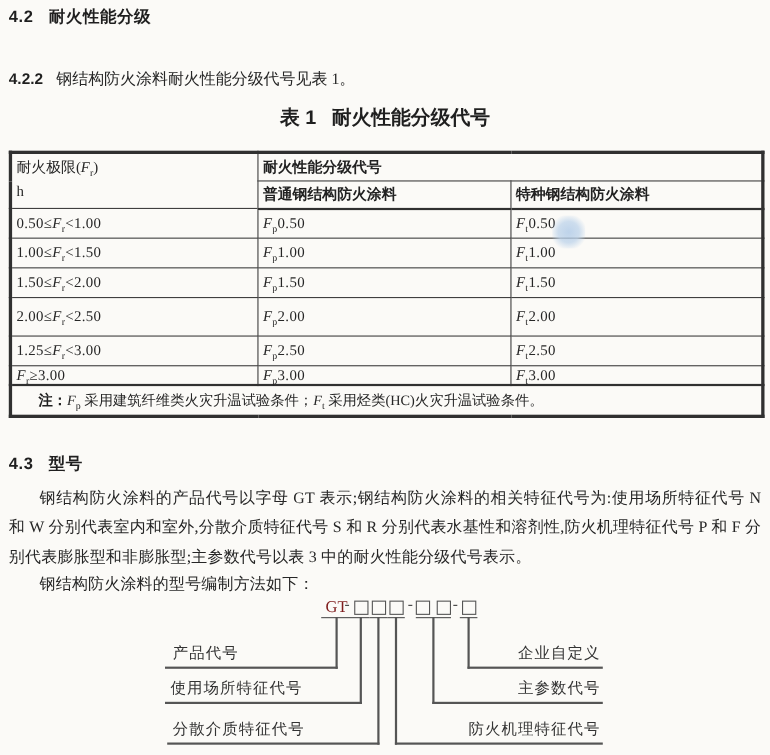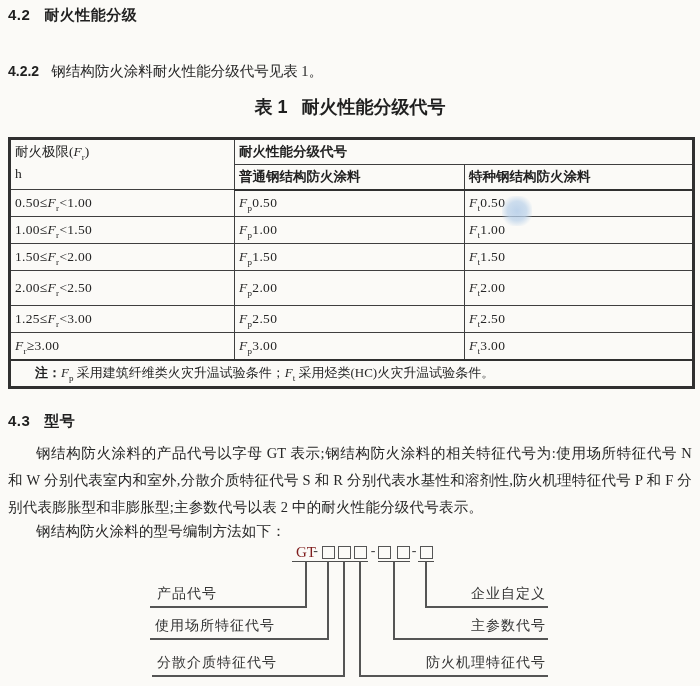--- a/index.html
+++ b/index.html
@@ -120,40 +120,40 @@
       <tr style="height:35px">
         <td class="vnum"><span>2.00≤</span><i class="fsym">F</i><sub class="fsub">r</sub><span>&lt;2.50</span></td>
         <td class="vnum"><i class="fsym">F</i><sub class="fsub">p</sub><span>2.00</span></td>
         <td class="vnum"><i class="fsym">F</i><sub class="fsub">t</sub><span>2.00</span></td>
       </tr>
       <tr style="height:27px">
         <td class="vnum"><span>1.25≤</span><i class="fsym">F</i><sub class="fsub">r</sub><span>&lt;3.00</span></td>
         <td class="vnum"><i class="fsym">F</i><sub class="fsub">p</sub><span>2.50</span></td>
         <td class="vnum"><i class="fsym">F</i><sub class="fsub">t</sub><span>2.50</span></td>
       </tr>
-      <tr style="height:27px">
+      <tr style="height:17px">
         <td class="vnum"><span></span><i class="fsym">F</i><sub class="fsub">r</sub><span>≥3.00</span></td>
         <td class="vnum"><i class="fsym">F</i><sub class="fsub">p</sub><span>3.00</span></td>
         <td class="vnum"><i class="fsym">F</i><sub class="fsub">t</sub><span>3.00</span></td>
       </tr>
       <tr class="note-row" style="height:28px">
         <td colspan="3">
           <span class="hei" style="font-size:13px">注：</span><i class="fsym">F</i><sub class="fsub">p</sub><span> 采用建筑纤维类火灾升温试验条件；</span><i class="fsym">F</i><sub class="fsub">t</sub><span> 采用烃类(HC)火灾升温试验条件。</span>
         </td>
       </tr>
     </tbody>
   </table>
 
   <div class="watermark"></div>
 
   <div class="sec-head hei" style="top:412px">
     <span class="num">4.3</span><span>型号</span>
   </div>
 
-  <div class="para" style="top:440px">钢结构防火涂料的产品代号以字母 GT 表示;钢结构防火涂料的相关特征代号为:使用场所特征代号 N 和 W 分别代表室内和室外,分散介质特征代号 S 和 R 分别代表水基性和溶剂性,防火机理特征代号 P 和 F 分别代表膨胀型和非膨胀型;主参数代号以表 2 中的耐火性能分级代号表示。</div>
+  <div class="para" style="top:440px">钢结构防火涂料的产品代号以字母 GT 表示;钢结构防火涂料的相关特征代号为:使用场所特征代号 N 和 W 分别代表室内和室外,分散介质特征代号 S 和 R 分别代表水基性和溶剂性,防火机理特征代号 P 和 F 分别代表膨胀型和非膨胀型;主参数代号以表 3 中的耐火性能分级代号表示。</div>
 
   <div class="para" style="top:518px">钢结构防火涂料的型号编制方法如下：</div>
 
   <div>
 
     <div class="f-unit" style="left:292px;width:28px">
         <span>GT</span>
       </div>
     <div class="f-dash" style="left:311px;width:9px">-</div>
     <div class="f-unit" style="left:320px;width:16px">

